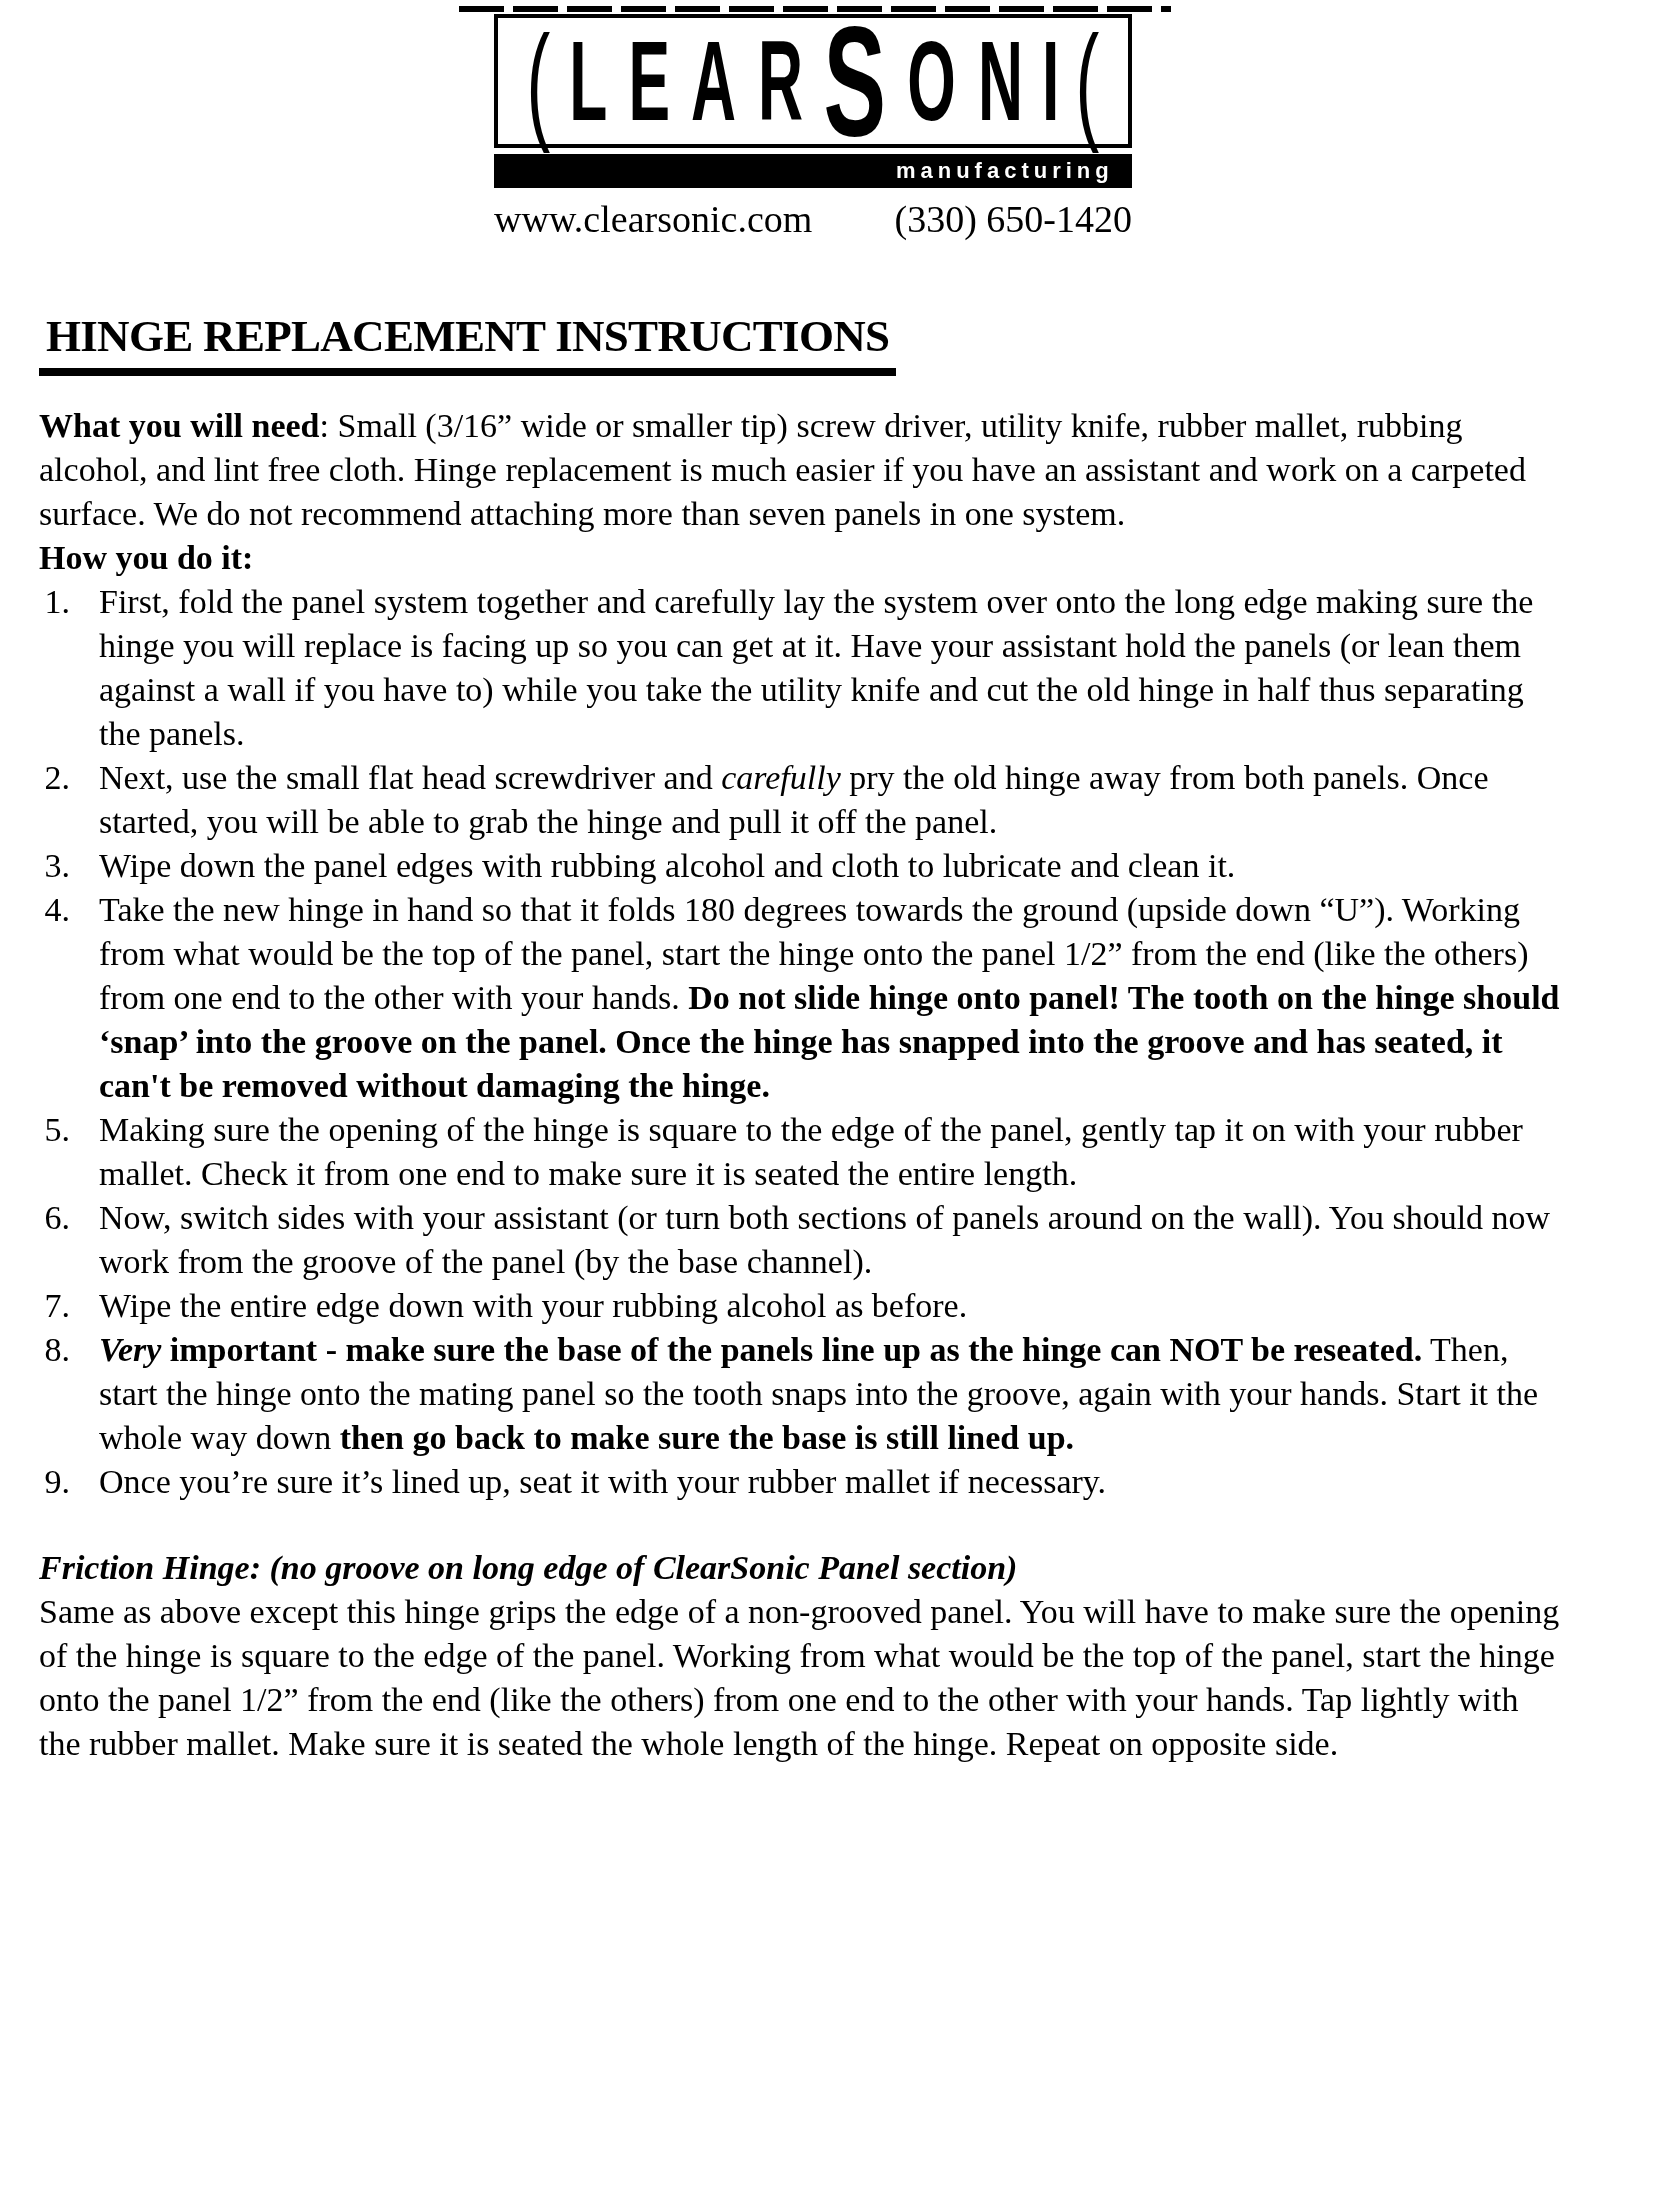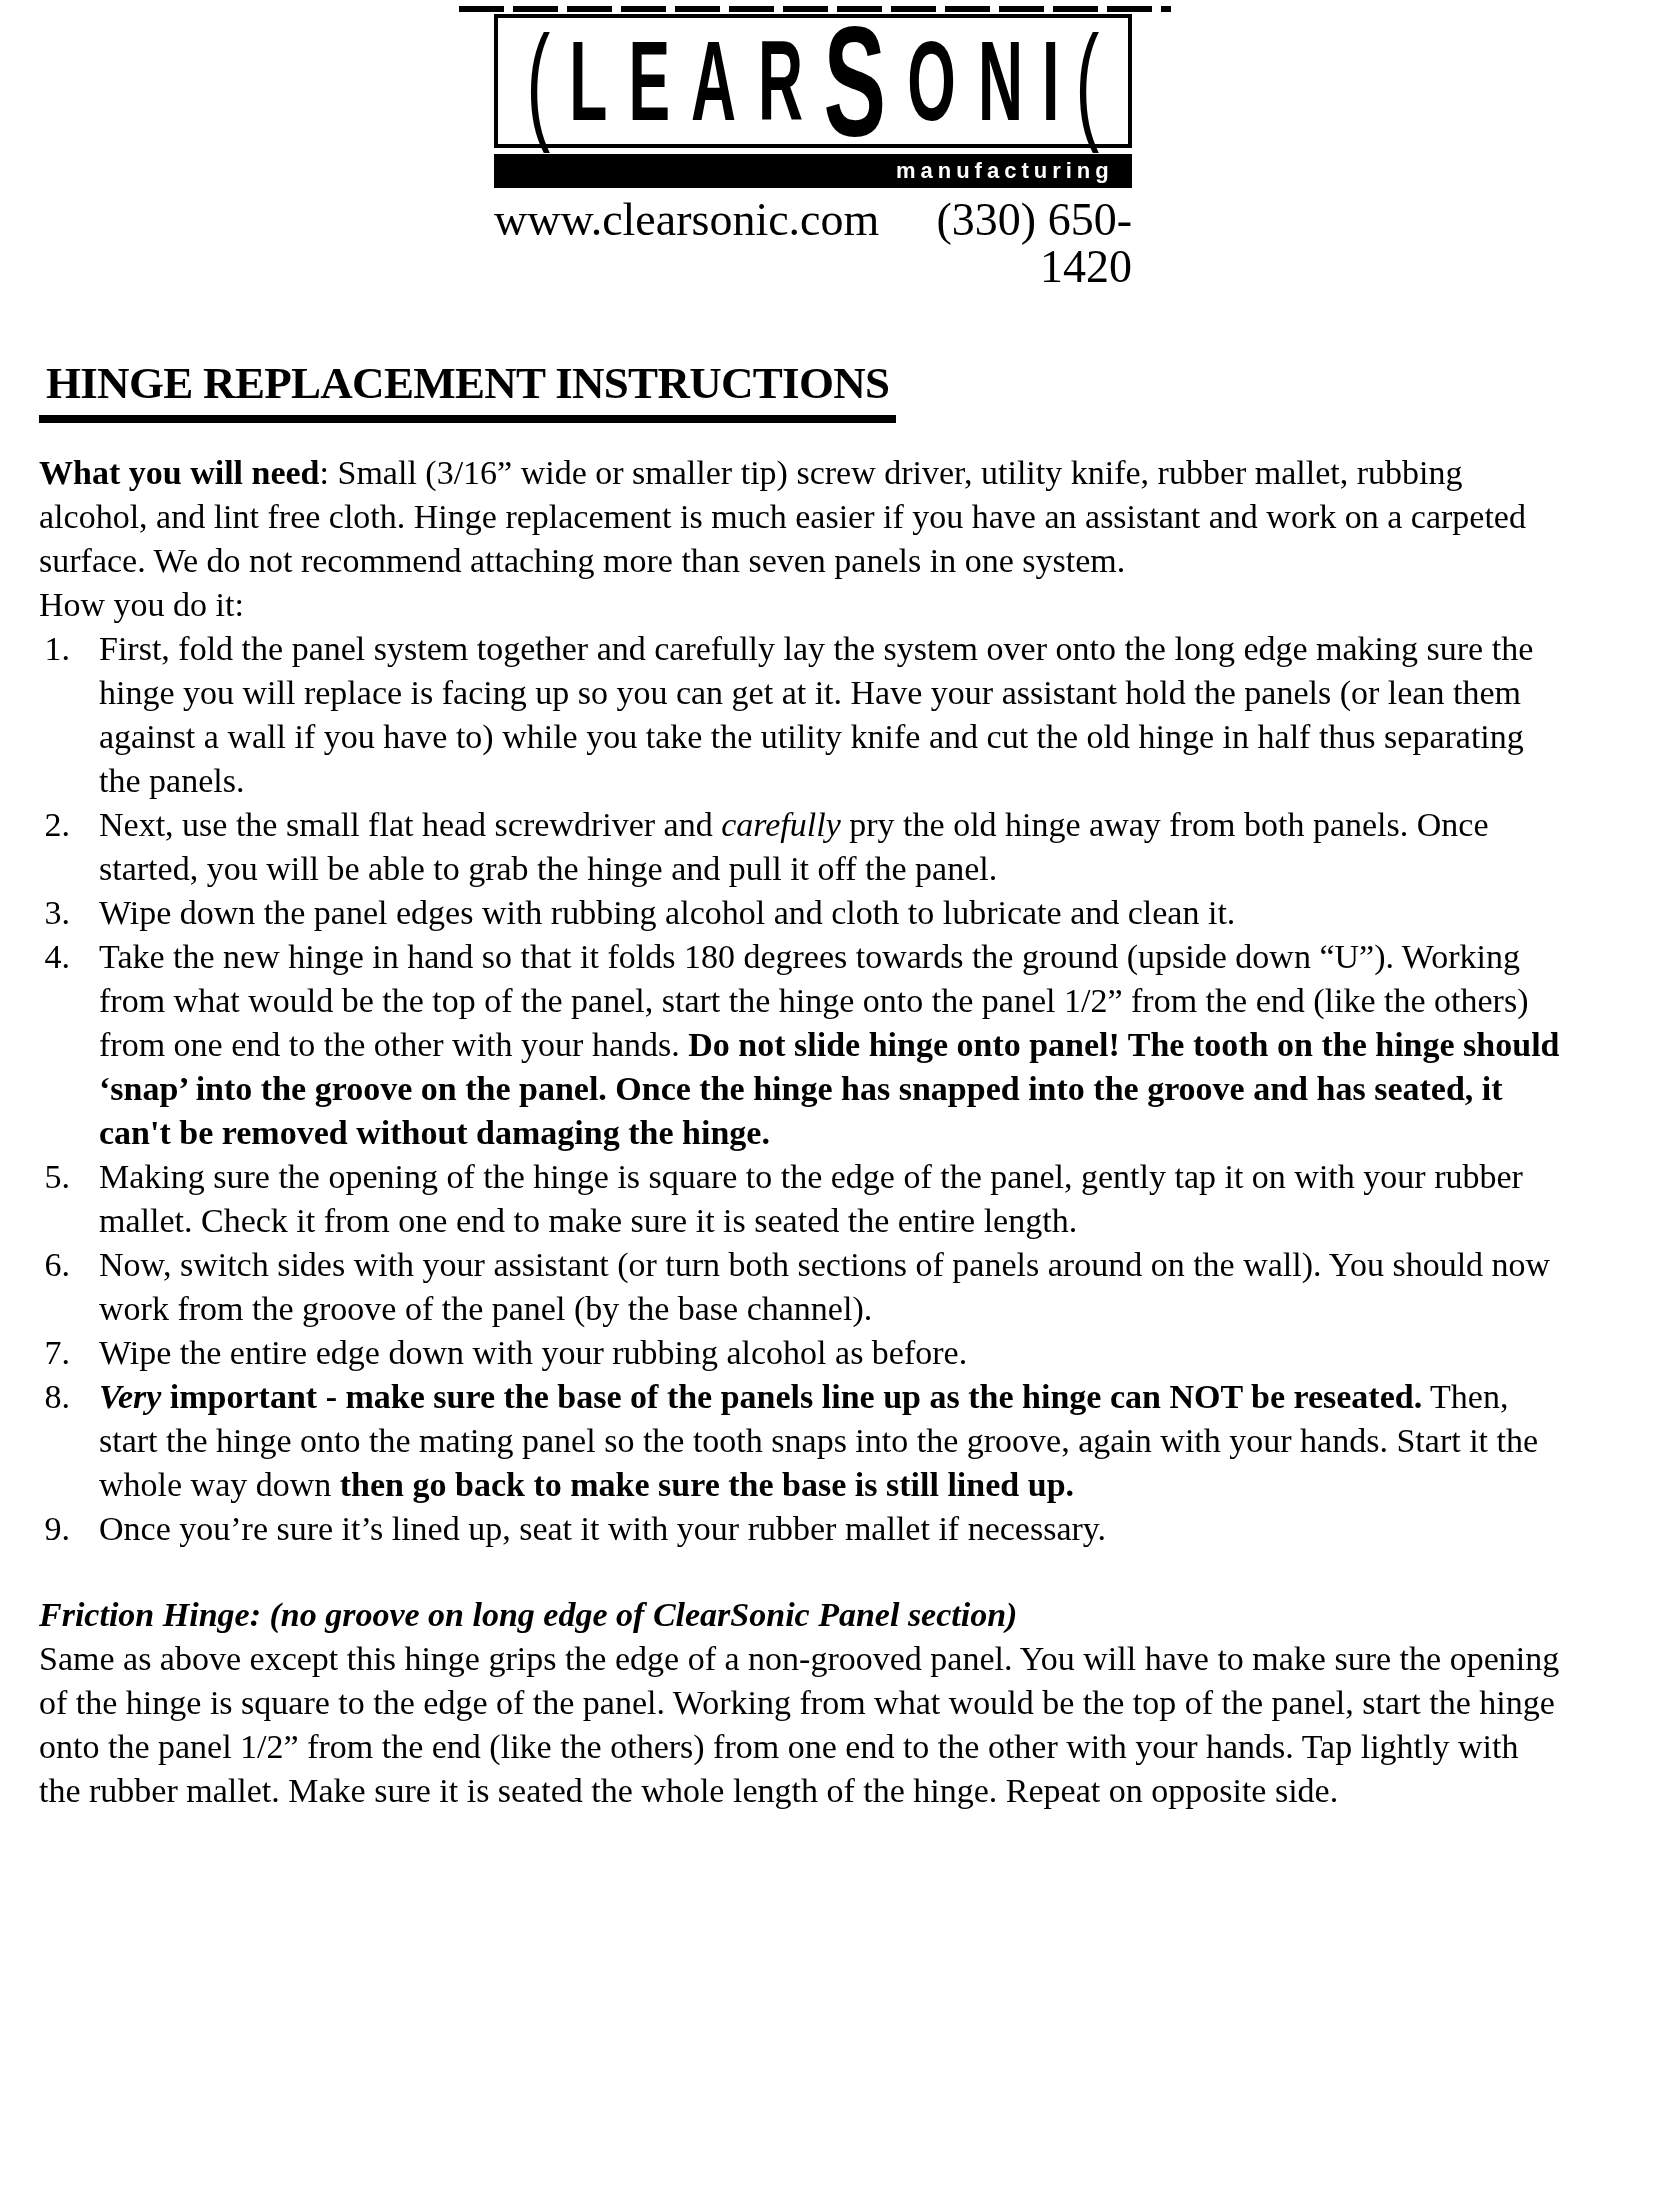--- a/index.html
+++ b/index.html
@@ -28,33 +28,33 @@
   .lg-letter:nth-child(1), .lg-letter:nth-child(10) { font-weight:normal; font-size:87px; }
   .logo-bar {
     background:#000; height:34px; margin-top:5.6px;
     display:flex; align-items:center; justify-content:flex-end; padding-right:18.3px;
     color:#fff; font-family:"Liberation Sans", sans-serif; font-weight:bold;
     font-size:22px; letter-spacing:5px; line-height:1;
   }
   
   .contact {
     width:638px; margin-left:455px; margin-top:8.5px;
-    display:flex; justify-content:space-between; font-size:46px; line-height:47px;text-align:right;
+    display:flex; justify-content:space-between; font-size:38px; line-height:47px;text-align:right;
   }
   
   .title-wrap { text-align:left; margin:71px 0 0 0; line-height:1; }
   .title {
     display:inline-block; font-size:45px; font-weight:bold; letter-spacing:-0.7px;
     border-bottom:8.5px solid #000; padding:0 7px 8.5px 7px;
   }
   
   .para  { margin:28px 0 0 0; }
   .para2 { margin:0; }
   h2 { font-size:34px; line-height:44px; margin:42px 0 0 0; font-weight:bold; font-style:italic; }
-  h3 { font-size:34px; line-height:44px; margin:0; font-weight:normal; }
+  h3 { font-size:34px; line-height:44px; margin:0; font-weight:bold; }
   ol.steps { list-style:none; counter-reset:step; margin:0; padding:0; }
   ol.steps li { counter-increment:step; position:relative; padding-left:60px; }
   ol.steps li::before { content:counter(step) "."; position:absolute; left:5.6px; top:0; }
   .b  { font-weight:bold; }
   .i  { font-style:italic; }
   .bi { font-weight:bold; font-style:italic; }
   .footer { text-align:center; margin-top:60px; }
 </style>
 </head>
 <body>

